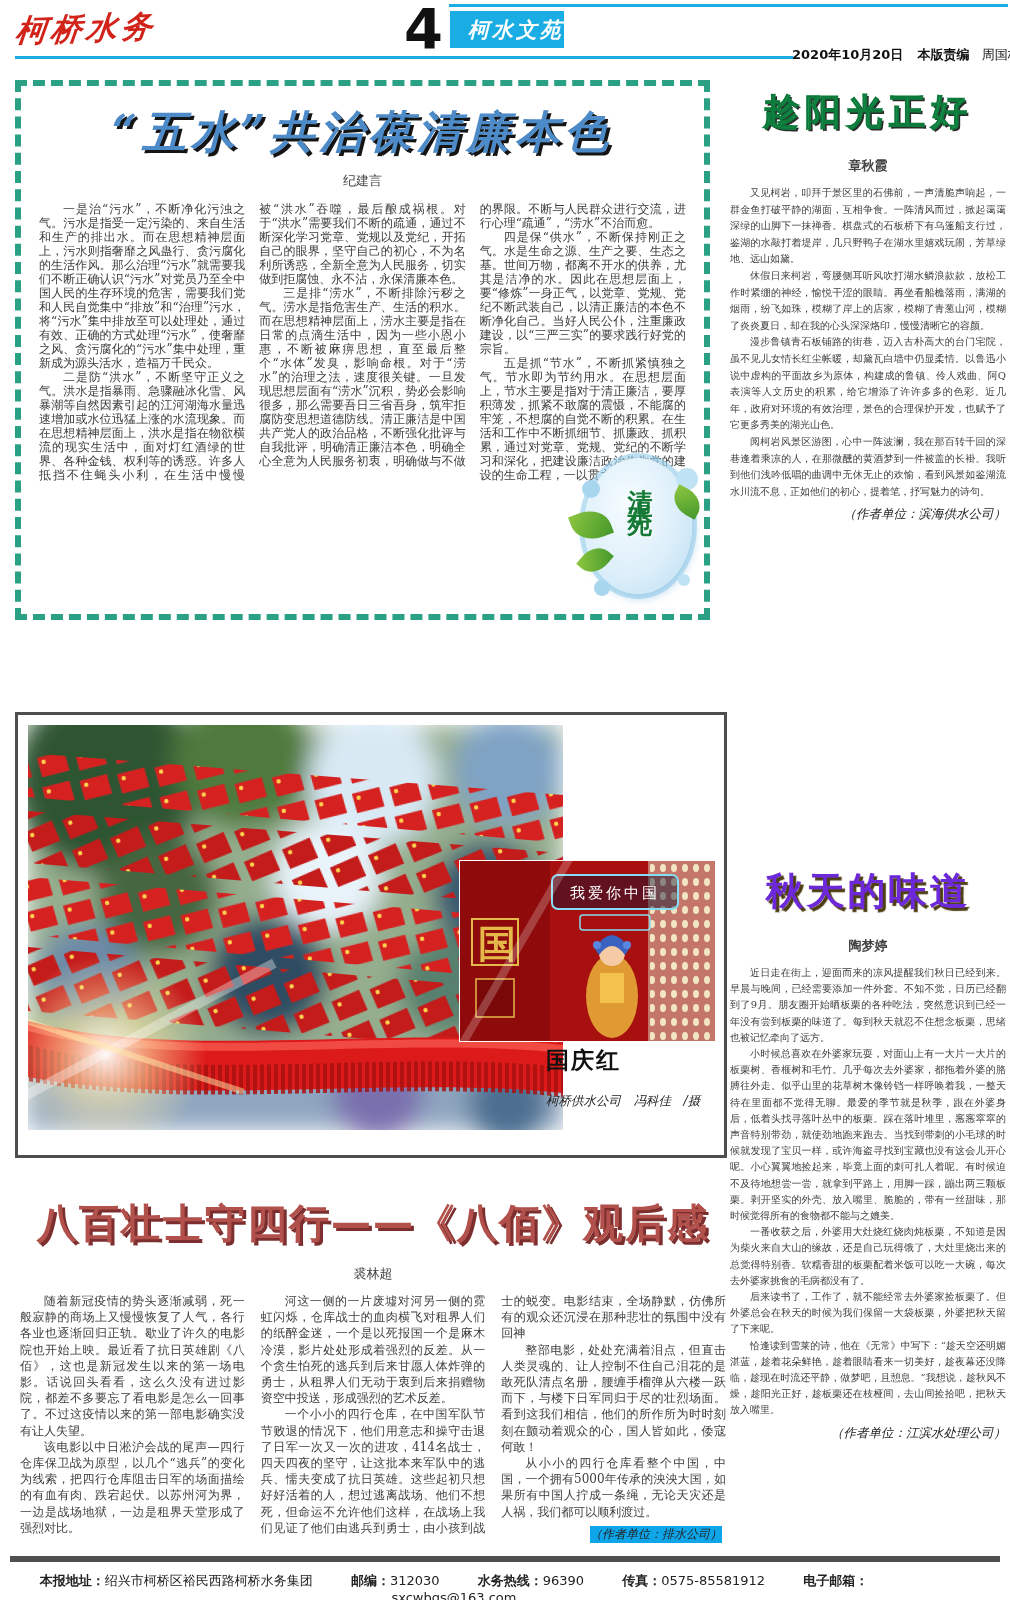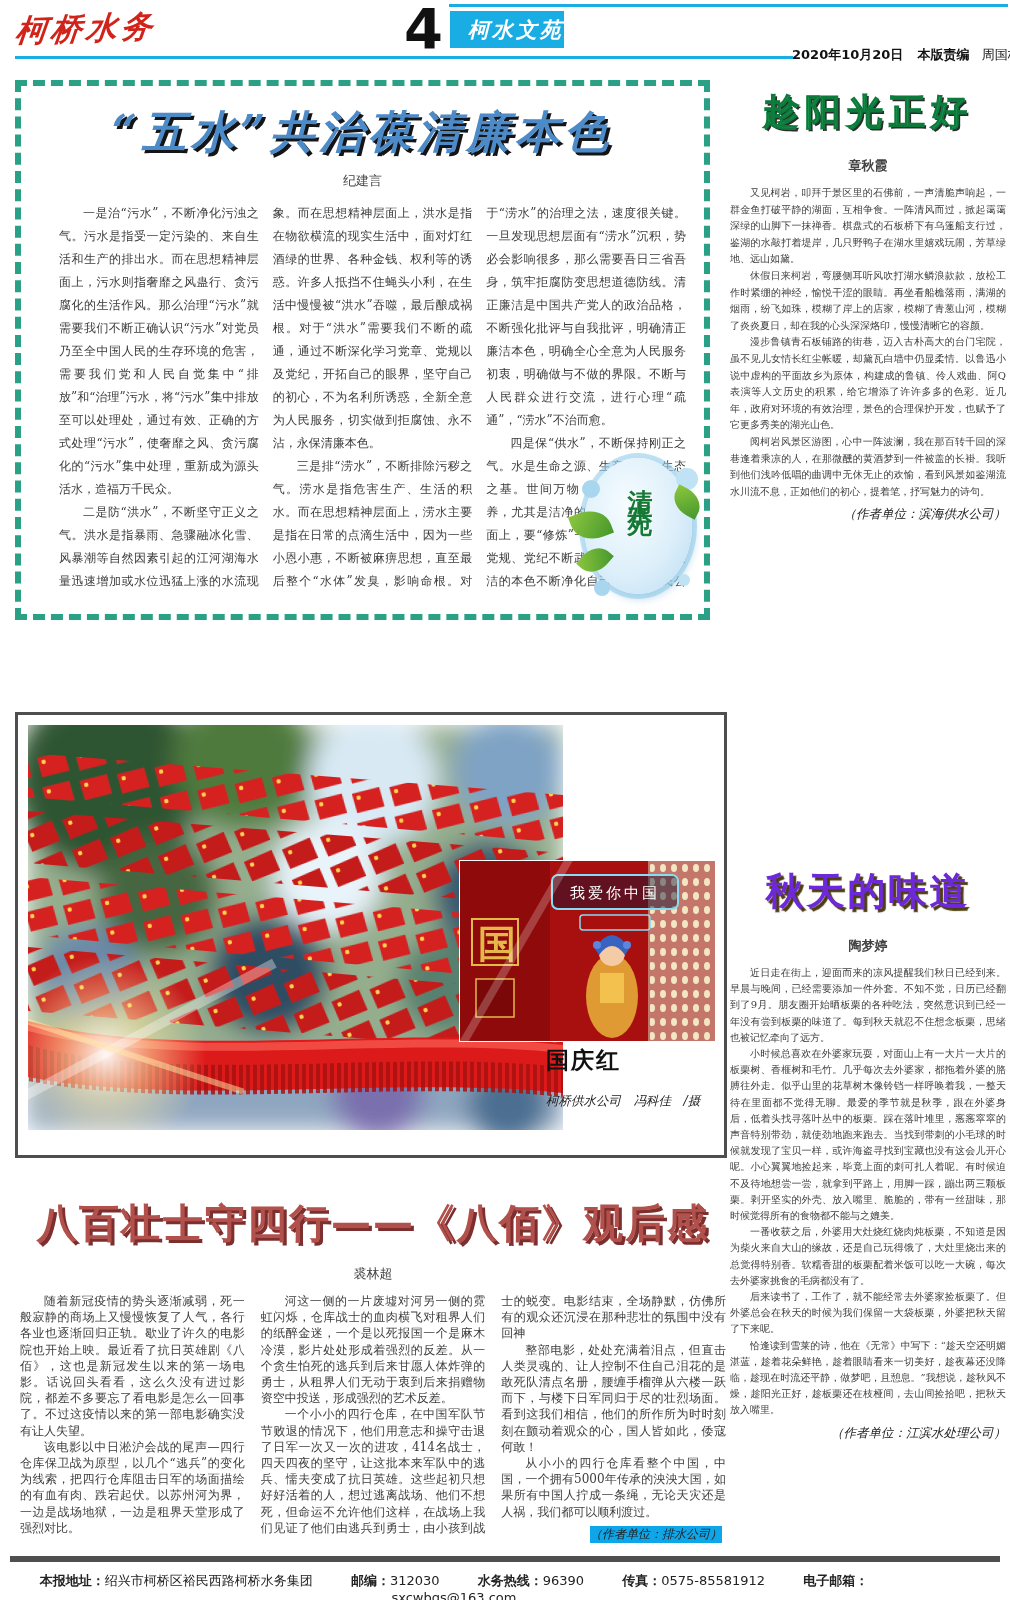--- a/index.html
+++ b/index.html
@@ -22,21 +22,21 @@
   .dateline b{font-weight:bold;}
   .dateline .editor{font-weight:normal;margin-left:8px;font-family:"DejaVu Serif",serif;}
 
   
   .main-box{left:15px;top:80px;width:695px;height:540px;border:6px dashed #2aa084;box-sizing:border-box;
             padding:18px 18px 12px;}
   .main-title{text-align:center;font-size:44px;font-weight:bold;font-style:italic;color:#4d8ac8;
               letter-spacing:5px;text-shadow:3px 3px 0 #151515;line-height:56px;}
   .main-author{text-align:center;font-size:13px;color:#444;margin-top:12px;}
   .main-cols{margin-top:12px;height:398px;overflow:hidden;column-count:3;column-gap:14px;
-             font-size:12px;line-height:23px;text-align:justify;color:#3b3b3b;margin-left:20px;}
+             font-size:12px;line-height:14px;text-align:justify;color:#3b3b3b;}
   .main-cols p, .colbody p, .rbody p{margin:0;text-indent:2em;}
 
   
   .badge{right:8px;bottom:10px;width:120px;height:152px;}
   .badge-oval{position:absolute;left:8px;top:6px;right:4px;bottom:10px;border-radius:50%;
       background:radial-gradient(ellipse at 40% 35%, #f6fcff 0%, #ddeffa 55%, #b9dcf2 100%);
       box-shadow:0 0 0 5px rgba(150,205,235,.6), 2px 4px 10px rgba(110,175,215,.55);}
   .splash{position:absolute;border-radius:50%;background:#a9d6ef;}
   .sp1{left:-2px;top:22px;width:18px;height:18px;}
   .sp2{right:-6px;top:10px;width:22px;height:22px;background:#bfe2f4;}

